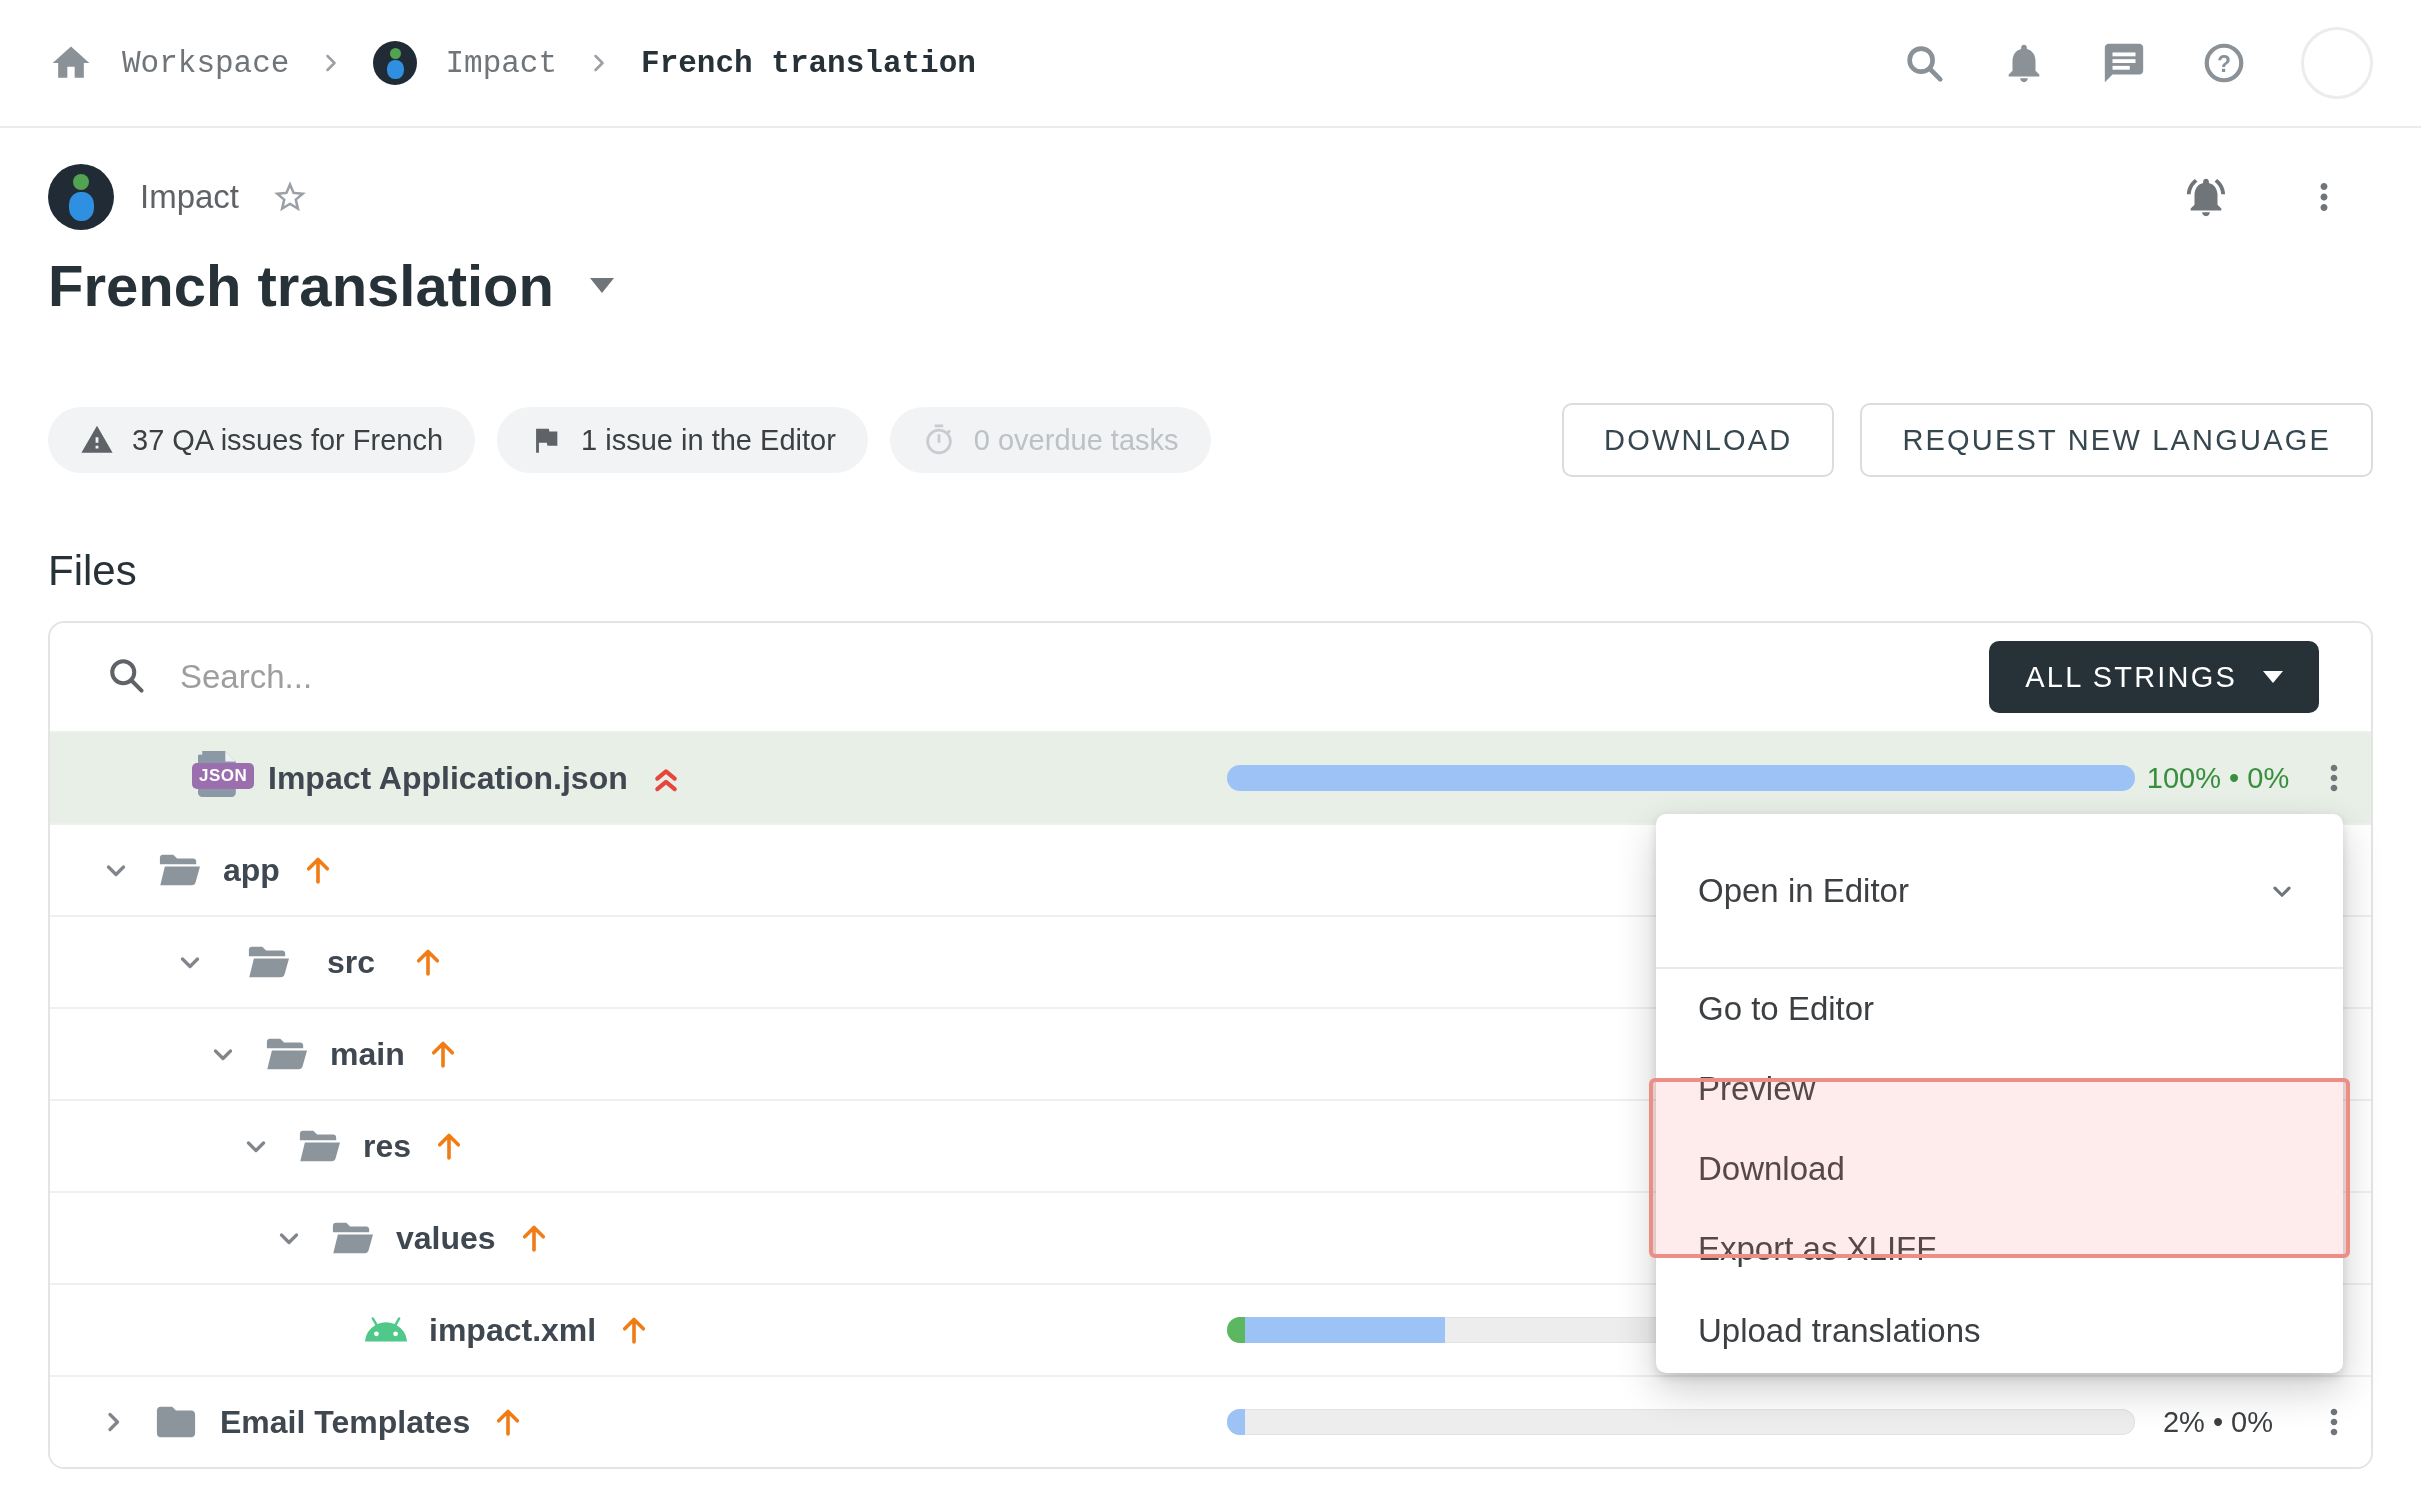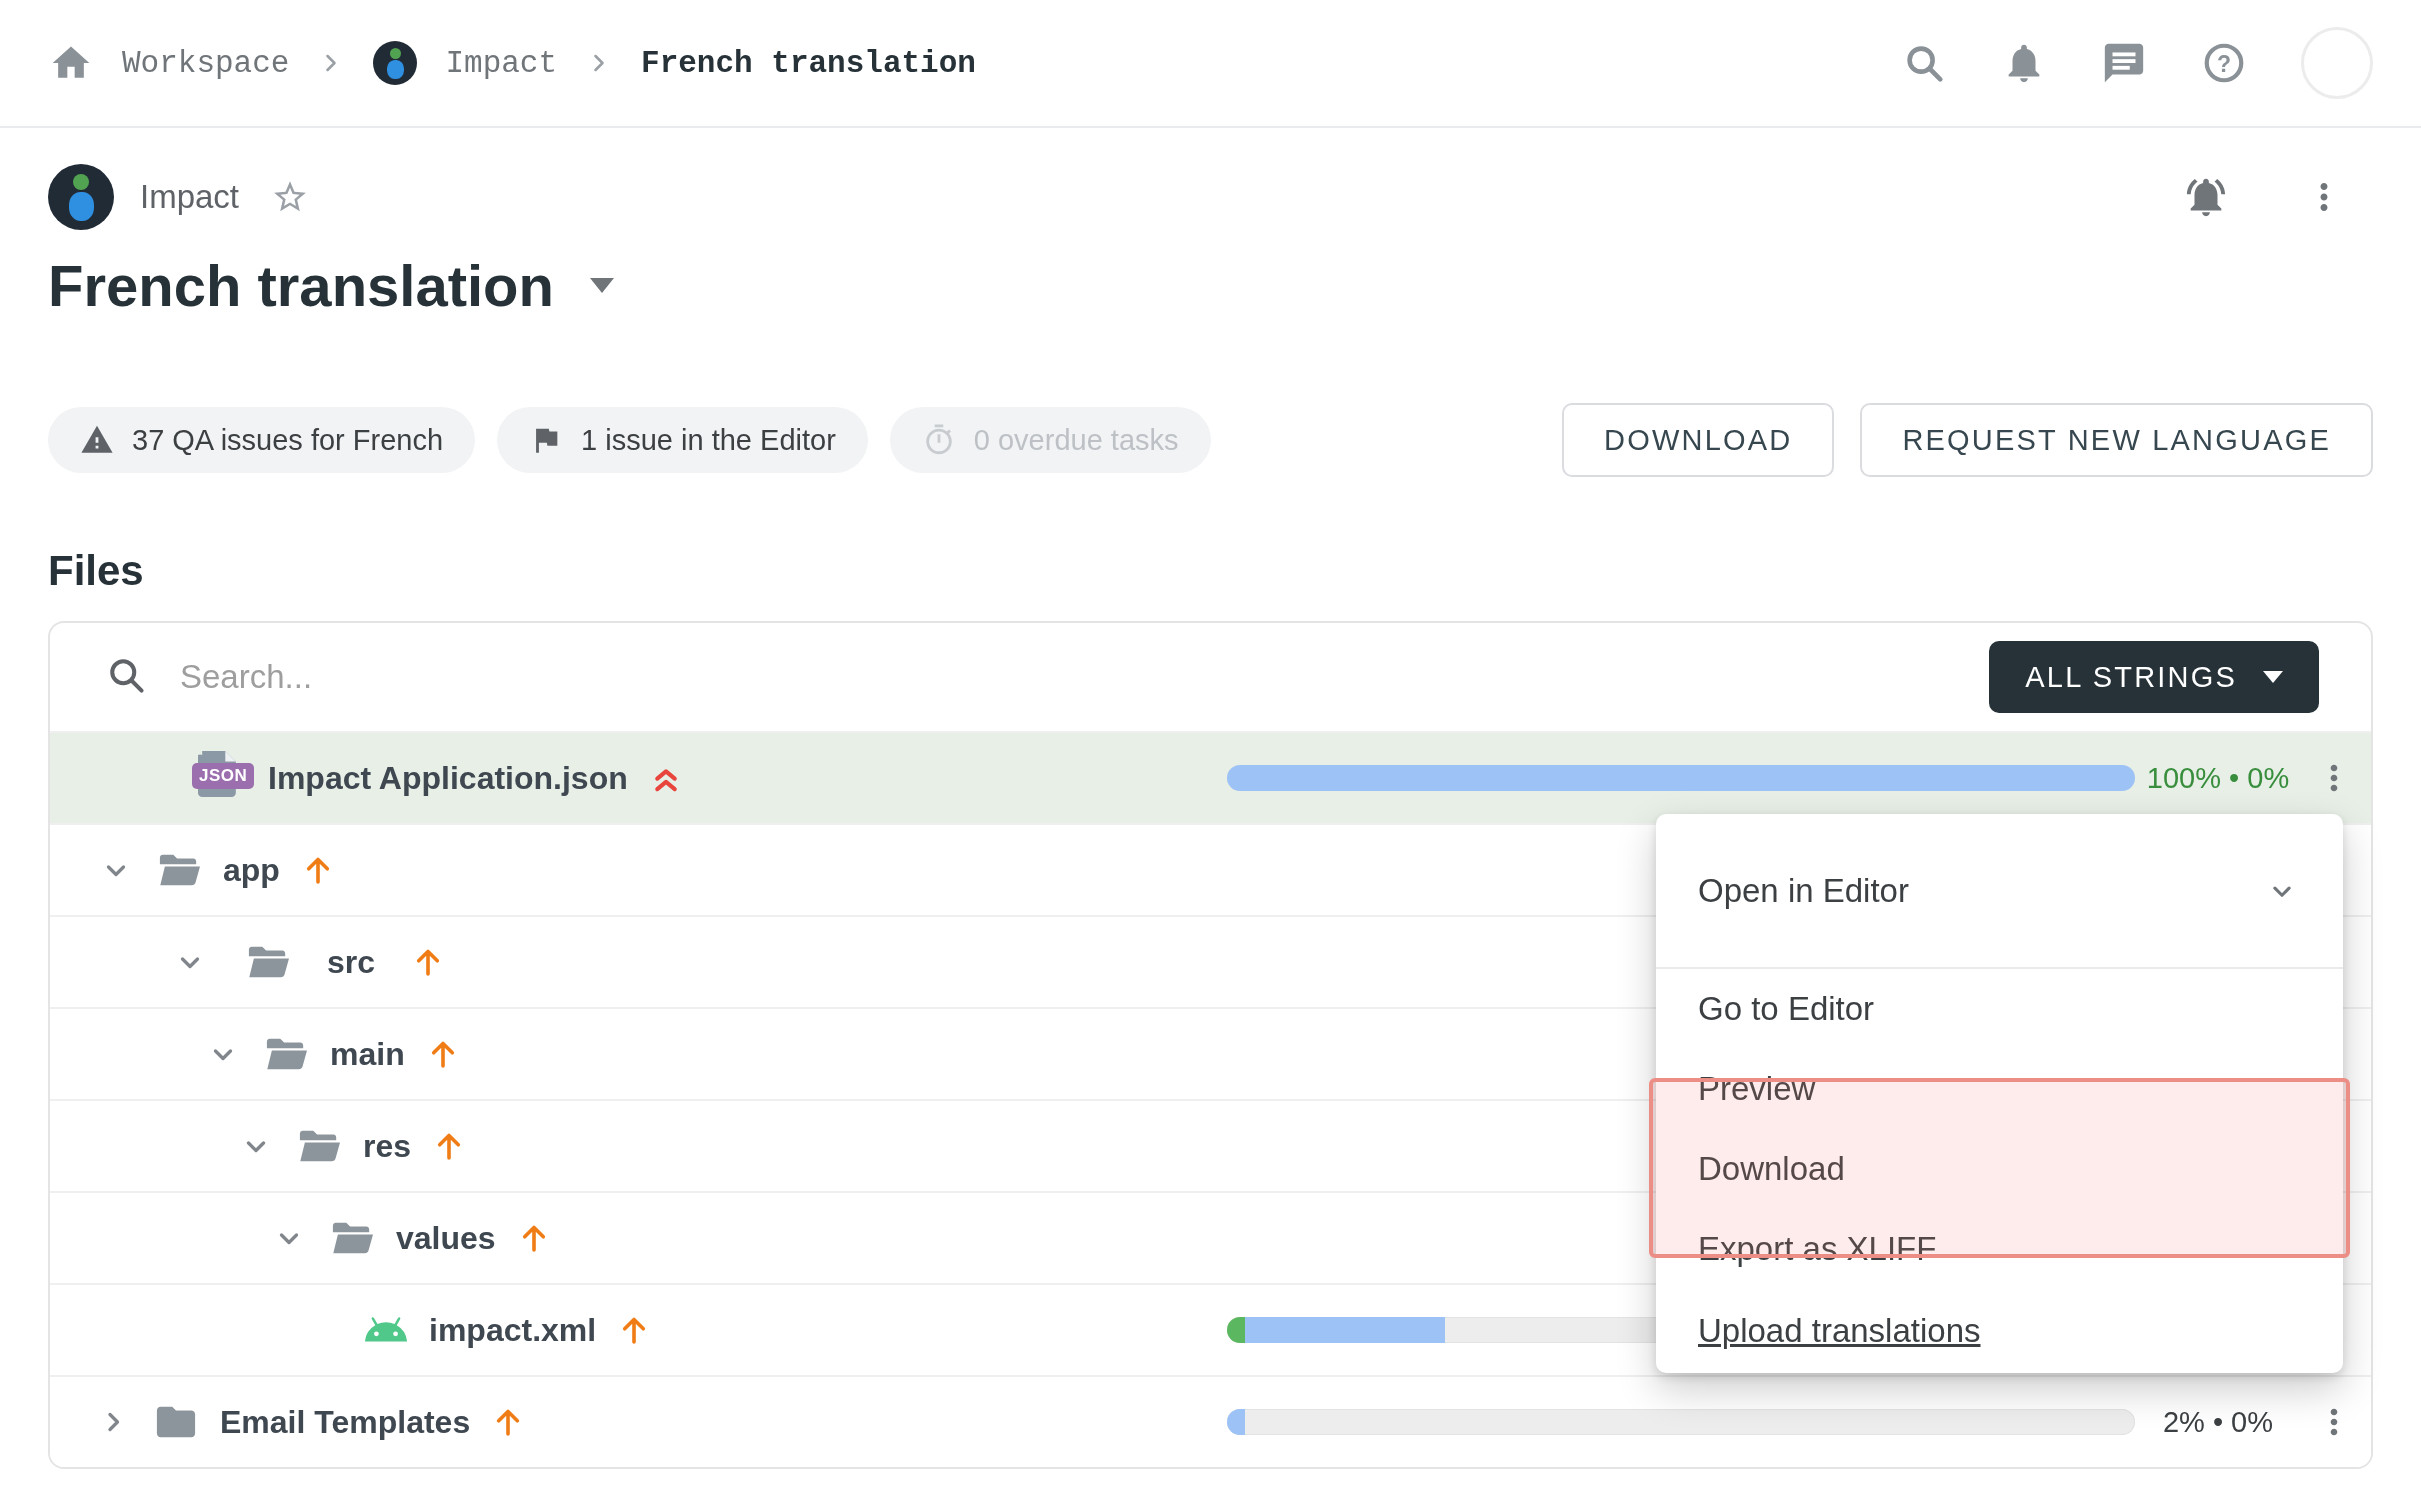--- a/index.html
+++ b/index.html
@@ -50,21 +50,21 @@
   }
   .badge.muted { color:#bdc1c6; cursor:default; }
   .actions { display:flex; gap:26px; }
   .btn-outline {
     height:74px; border:2px solid #dadce0; border-radius:10px; background:#fff; color:#37474f;
     font-size:29px; font-weight:500; letter-spacing:2.2px; padding:0 40px;
     display:flex; align-items:center; cursor:pointer; white-space:nowrap;
     font-family:"Liberation Sans", sans-serif;
   }
   
-  .files-h { padding:0 48px; margin-top:70px; font-size:42px; font-weight:700; color:#263238; }
+  .files-h { padding:0 48px; margin-top:70px; font-size:42px; font-weight:400; color:#263238; }
   .files-card {
     margin:26px 48px 0; border:2px solid #e4e4e4; border-radius:16px;
     overflow:hidden; background:#fff;
   }
   .search-row { height:108px; display:flex; align-items:center; padding:0 52px 0 54px; gap:32px; }
   .search-input {
     flex:1; border:none; outline:none; font-size:33px; color:#202124;
     font-family:"Liberation Sans", sans-serif; background:transparent;
   }
   .search-input::placeholder { color:#9e9e9e; }
@@ -99,21 +99,21 @@
   .context-menu {
     position:absolute; left:1656px; top:814px; width:687px; background:#fff; border-radius:10px;
     box-shadow:0 4px 10px rgba(0,0,0,.12), 0 16px 40px rgba(0,0,0,.20);
     z-index:30;
   }
   .menu-item {
     height:80px; display:flex; align-items:center; padding:0 42px;
     font-size:33px; color:#3c4043; position:relative; cursor:pointer;
   }
   .menu-item.first { height:155px; border-bottom:2px solid #eaeaea; }
-  .menu-item.last { height:84px;text-decoration:underline; }
+  .menu-item.last { height:84px; }
   .menu-item .mi-chev { position:absolute; right:44px; display:flex; }
   .pink-overlay {
     position:absolute; left:-7px; right:-7px; top:264px; height:180px;
     background:rgba(238,120,115,.14); border:4px solid #ed8e86; border-radius:6px;
     pointer-events:none; z-index:2;
   }
 </style>
 </head>
 <body>
 

